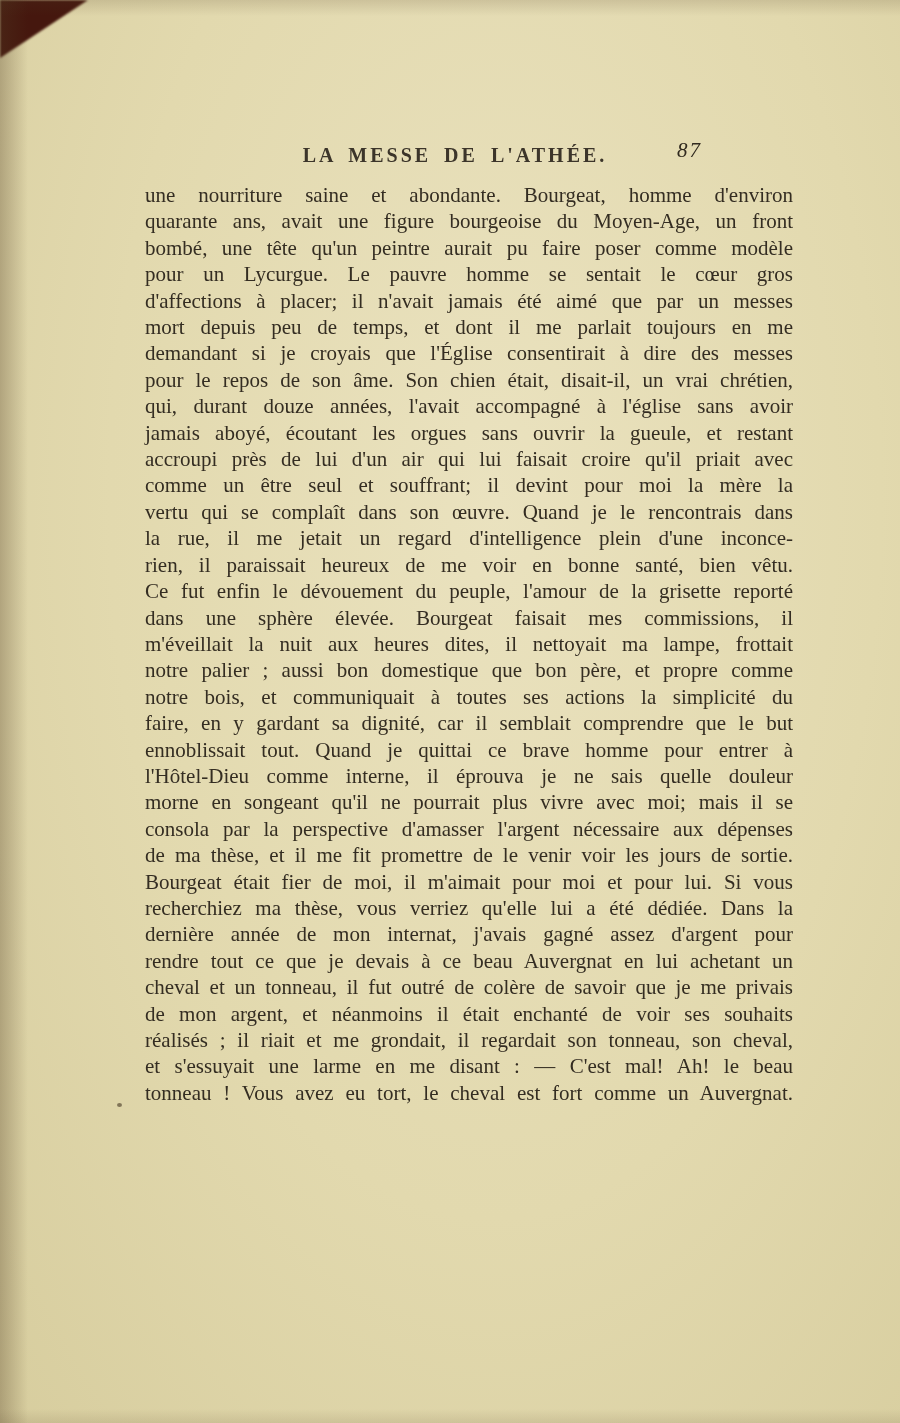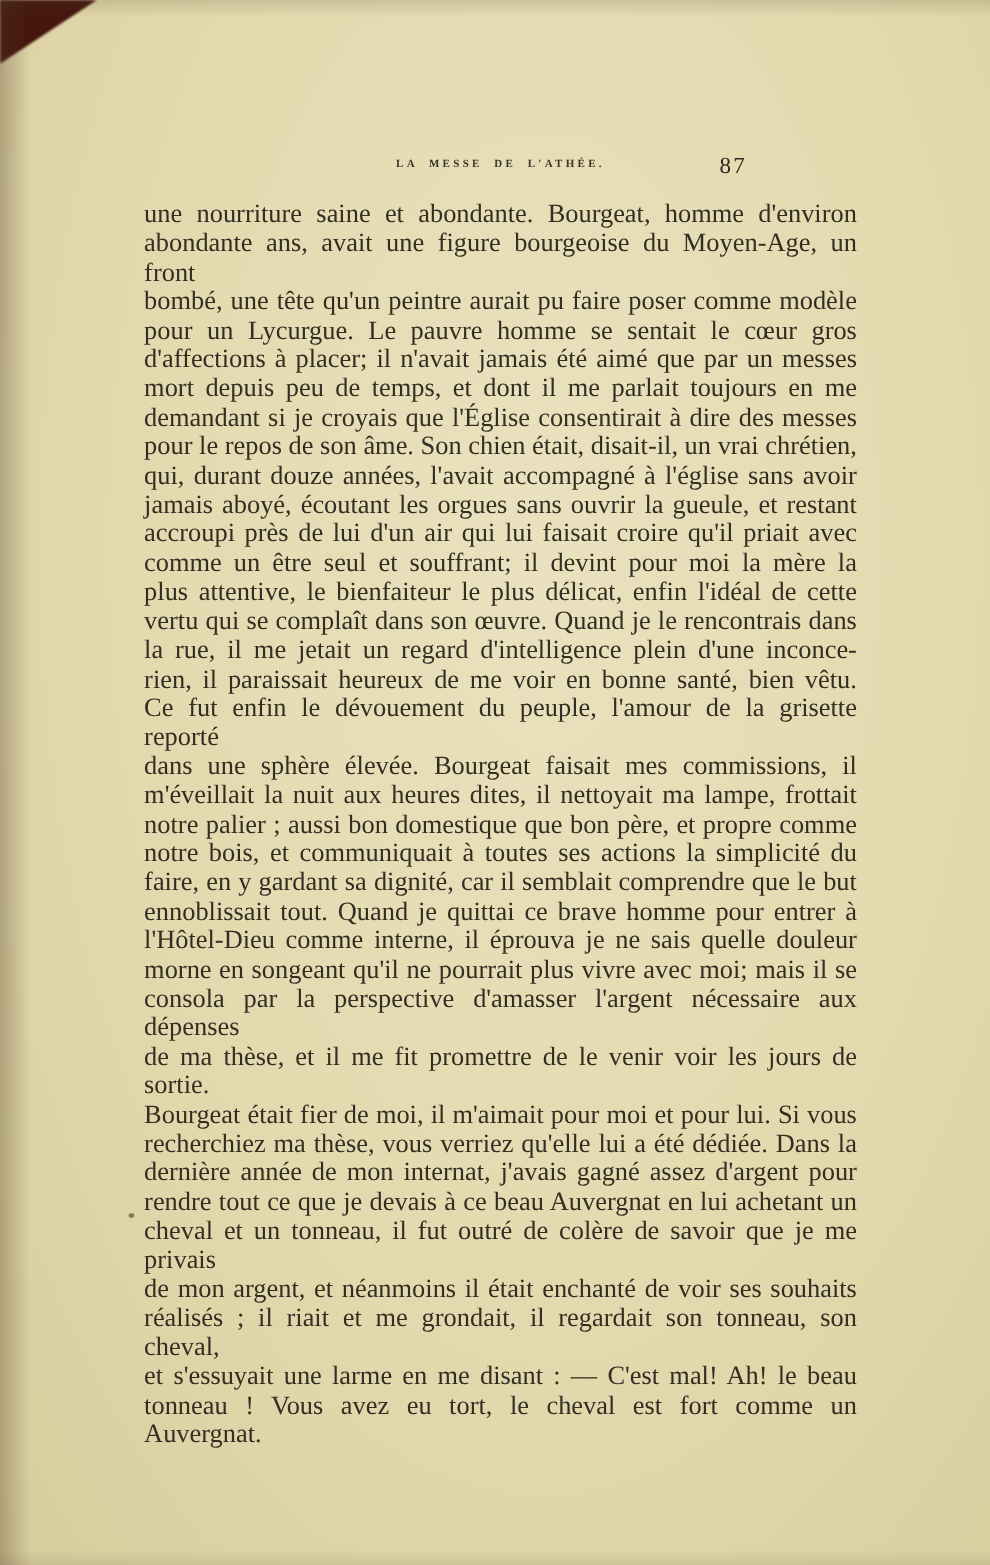--- a/index.html
+++ b/index.html
@@ -48,40 +48,41 @@
   .running-header {
     position: absolute;
     top: 144px;
     left: 131px;
     width: 648px;
     height: 28px;
   }
   .running-title {
     display: block;
     text-align: center;
-    font-size: 10px;
+    font-size: 20px;
     font-weight: bold;
     letter-spacing: 3px;
     word-spacing: 5px;
     color: #3c352a;
   }
   .folio {
     position: absolute;
-    right: 100px;
+    right: 77px;
     top: -6px;
     font-size: 21px;
     letter-spacing: 2px;
     color: #312a1f;
+    font-style: italic;
   }
   .text-block {
     position: absolute;
-    left: 131px;
+    left: 145px;
     top: 182px;
     width: 648px;
-    font-size: 24px;
+    font-size: 21px;
     line-height: 26.4px;
   }
   .line {
     text-align: justify;
     text-align-last: justify;
   }
   .line:last-child {
     text-align-last: justify;
   }
   .speck {
@@ -104,32 +105,31 @@
   <div class="edge-top"></div>
   <div class="edge-bottom"></div>
 
   <div class="running-header">
     <span class="running-title">LA MESSE DE L'ATHÉE.</span>
     <span class="folio">87</span>
   </div>
 
   <div class="text-block">
       <div class="line">une nourriture saine et abondante. Bourgeat, homme d'environ</div>
-      <div class="line">abondante ans, avait une figure bourgeoise du Moyen-Age, un front</div>
+      <div class="line">quarante ans, avait une figure bourgeoise du Moyen-Age, un front</div>
       <div class="line">bombé, une tête qu'un peintre aurait pu faire poser comme modèle</div>
       <div class="line">pour un Lycurgue. Le pauvre homme se sentait le cœur gros</div>
       <div class="line">d'affections à placer; il n'avait jamais été aimé que par un messes</div>
       <div class="line">mort depuis peu de temps, et dont il me parlait toujours en me</div>
       <div class="line">demandant si je croyais que l'Église consentirait à dire des messes</div>
       <div class="line">pour le repos de son âme. Son chien était, disait-il, un vrai chrétien,</div>
       <div class="line">qui, durant douze années, l'avait accompagné à l'église sans avoir</div>
       <div class="line">jamais aboyé, écoutant les orgues sans ouvrir la gueule, et restant</div>
       <div class="line">accroupi près de lui d'un air qui lui faisait croire qu'il priait avec</div>
       <div class="line">comme un être seul et souffrant; il devint pour moi la mère la</div>
-      <div class="line">plus attentive, le bienfaiteur le plus délicat, enfin l'idéal de cette</div>
       <div class="line">vertu qui se complaît dans son œuvre. Quand je le rencontrais dans</div>
       <div class="line">la rue, il me jetait un regard d'intelligence plein d'une inconce-</div>
       <div class="line">rien, il paraissait heureux de me voir en bonne santé, bien vêtu.</div>
       <div class="line">Ce fut enfin le dévouement du peuple, l'amour de la grisette reporté</div>
       <div class="line">dans une sphère élevée. Bourgeat faisait mes commissions, il</div>
       <div class="line">m'éveillait la nuit aux heures dites, il nettoyait ma lampe, frottait</div>
       <div class="line">notre palier ; aussi bon domestique que bon père, et propre comme</div>
       <div class="line">notre bois, et communiquait à toutes ses actions la simplicité du</div>
       <div class="line">faire, en y gardant sa dignité, car il semblait comprendre que le but</div>
       <div class="line">ennoblissait tout. Quand je quittai ce brave homme pour entrer à</div>

